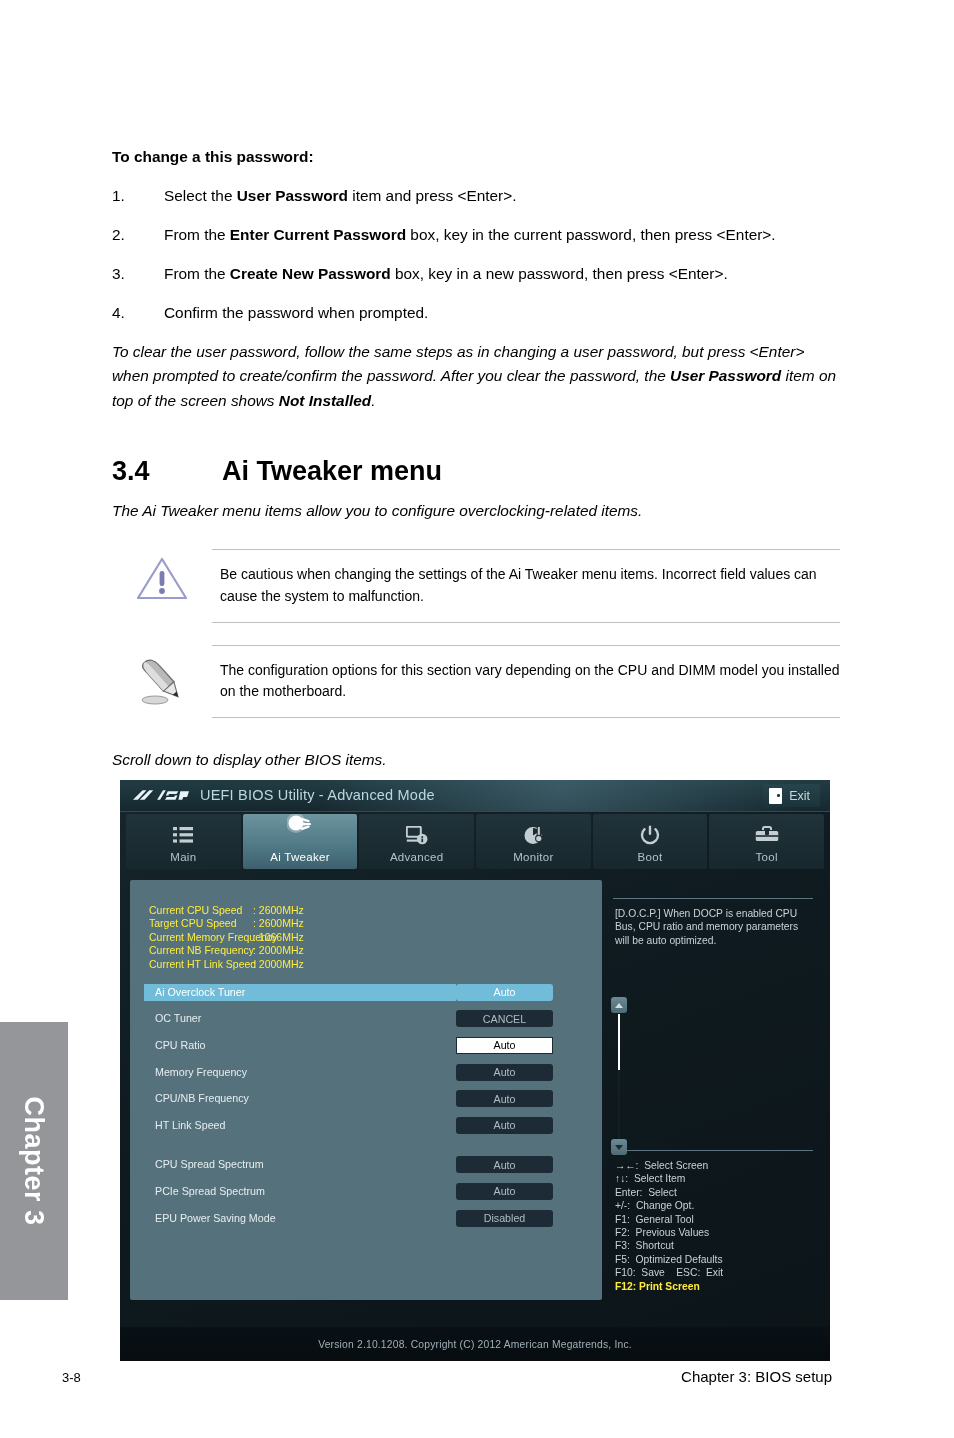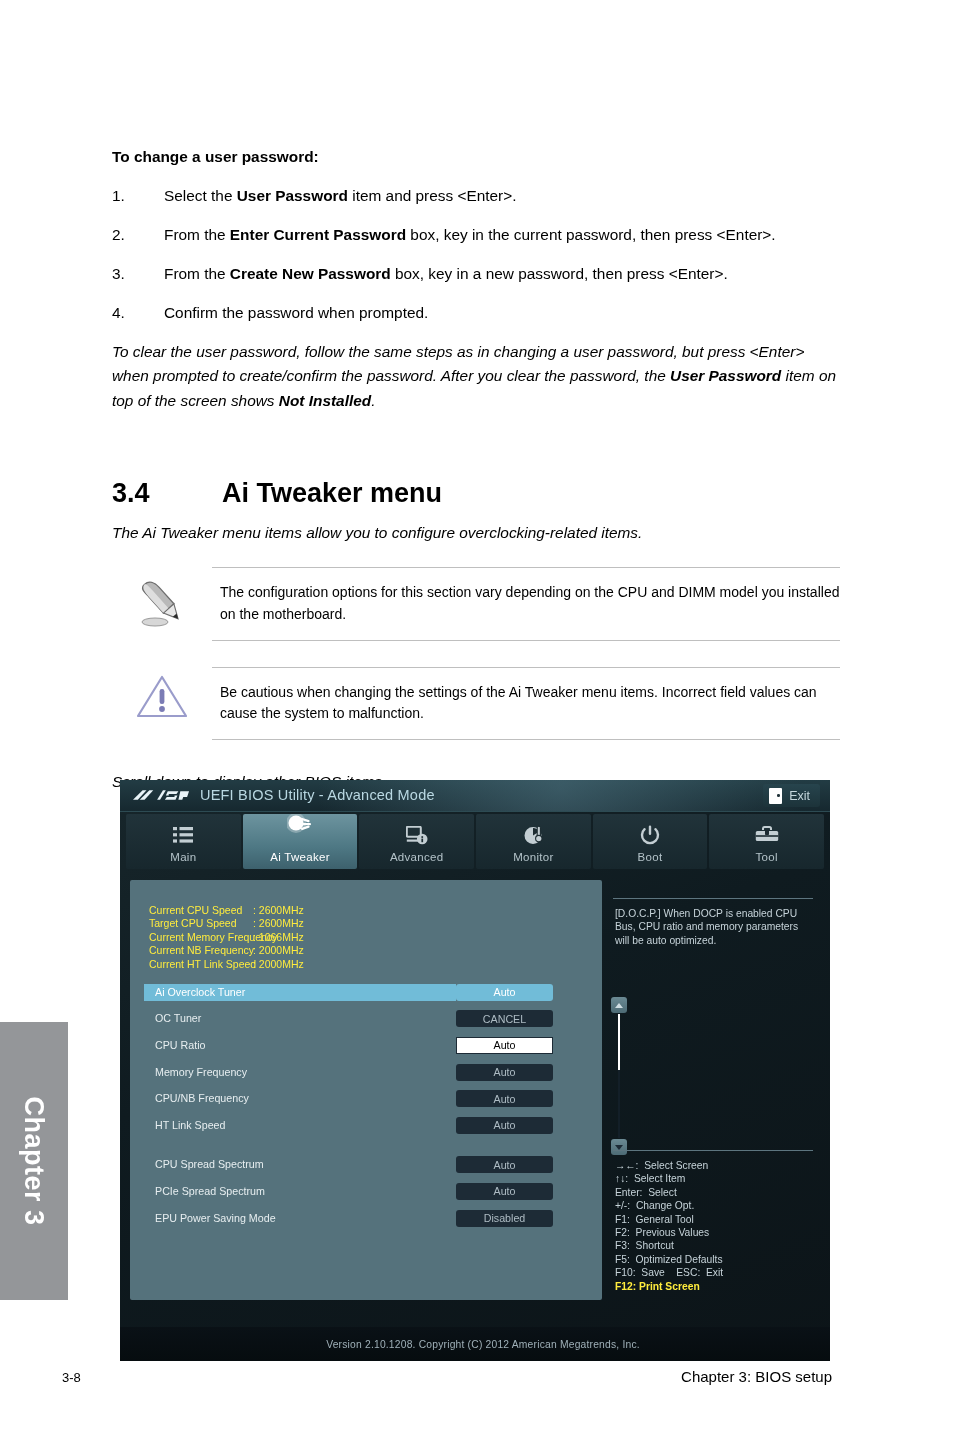--- a/index.html
+++ b/index.html
@@ -76,21 +76,21 @@
   .numbered .num {
     width: 52px;
     flex: 0 0 52px;
   }
   .numbered .txt { flex: 1; }
   b { font-weight: bold; }
 
   .sec-head {
     display: flex;
     align-items: flex-end;
-    margin-top: 64px;
+    margin-top: 42px;
   }
   .sec-num {
     font-size: 27px;
     font-weight: bold;
     width: 110px;
     flex: 0 0 110px;
   }
   .sec-title {
     font-size: 27px;
     font-weight: bold;
@@ -354,21 +354,20 @@
   .keylist .hl { color: #ffec3d; font-weight: bold; }
 
   .bios-footer {
     position: absolute;
     left: 0; bottom: 0;
     width: 710px; height: 34px;
     background: linear-gradient(180deg, #0a1116, #060c0f);
     display: flex;
     align-items: center;
     justify-content: center;
-    padding-left: 8px;
   }
   .bios-footer .ver {
     font-size: 10.3px;
     color: #9fb0b8;
     letter-spacing: .2px;
   }
 
   
   .page-footer {
     position: absolute;
@@ -386,21 +385,21 @@
     font-size: 15px;
   }
 </style>
 </head>
 <body>
 
 <div class="doc">
 
   <div style="height:148px"></div>
 
-  <div class="head-bold">To change a user password:</div>
+  <div class="head-bold">To change a this password:</div>
 
   <div style="height:18px"></div>
 
   <div class="numbered" style="margin-bottom:14px">
     <div class="num">1.</div>
     <div class="txt"><span>Select the </span><b>User Password</b><span> item and press &lt;Enter&gt;.</span></div>
   </div>
 
   <div class="numbered" style="margin-bottom:14px">
     <div class="num">2.</div>
@@ -418,45 +417,45 @@
   </div>
 
   <div class="para"><span>To clear the user password, follow the same steps as in changing a user password, but press &lt;Enter&gt; when prompted to create/confirm the password. After you clear the password, the </span><b>User Password</b><span> item on top of the screen shows </span><b>Not Installed</b><span>.</span></div>
 
   <div class="sec-head">
     <div class="sec-num">3.4</div>
     <div class="sec-title">Ai Tweaker menu</div>
   </div>
 
   <div class="para" style="margin-top:12px">The Ai Tweaker menu items allow you to configure overclocking-related items.</div>
+
+  <div class="notebox" style="margin-top:26px">
+    <div class="note-icon">
+      <svg width="54" height="46" viewBox="0 0 54 46">
+        <polygon points="27,4 51,43 3,43" fill="#ffffff" stroke="#9a9ccb" stroke-width="2.2" stroke-linejoin="round"></polygon>
+        <rect x="24.6" y="16" width="4.8" height="15" rx="2.2" fill="#7b7cb5"></rect>
+        <circle cx="27" cy="36" r="2.9" fill="#7b7cb5"></circle>
+      </svg>
+    </div>
+    <div class="note-body">Be cautious when changing the settings of the Ai Tweaker menu items. Incorrect field values can cause the system to malfunction.</div>
+  </div>
 
   <div class="notebox" style="margin-top:22px">
     <div class="note-icon">
       <svg width="58" height="56" viewBox="0 0 58 56">
         <g transform="rotate(-42 29 28)">
           <path d="M27 4 C33 4 36 9 36 16 L36 38 L22 38 L22 16 C22 9 21 4 27 4 Z" fill="#b9b9b9" stroke="#6e6e6e" stroke-width="1.3"></path>
           <path d="M27 4 C24 4 22 9 22 16 L22 38 L29 38 L29 14 C29 8 29 4 27 4 Z" fill="#dedede"></path>
           <polygon points="22,38 36,38 29,52" fill="#e8e8e8" stroke="#6e6e6e" stroke-width="1.1"></polygon>
           <polygon points="26.4,47 31.6,47 29,52" fill="#2b2b2b"></polygon>
         </g>
         <ellipse cx="22" cy="49" rx="13" ry="4" fill="#d7d7d7" stroke="#9a9a9a" stroke-width="1"></ellipse>
       </svg>
     </div>
     <div class="note-body">The configuration options for this section vary depending on the CPU and DIMM model you installed on the motherboard.</div>
-  </div>
-
-  <div class="notebox" style="margin-top:26px">
-    <div class="note-icon">
-      <svg width="54" height="46" viewBox="0 0 54 46">
-        <polygon points="27,4 51,43 3,43" fill="#ffffff" stroke="#9a9ccb" stroke-width="2.2" stroke-linejoin="round"></polygon>
-        <rect x="24.6" y="16" width="4.8" height="15" rx="2.2" fill="#7b7cb5"></rect>
-        <circle cx="27" cy="36" r="2.9" fill="#7b7cb5"></circle>
-      </svg>
-    </div>
-    <div class="note-body">Be cautious when changing the settings of the Ai Tweaker menu items. Incorrect field values can cause the system to malfunction.</div>
   </div>
 
   <div class="para" style="margin-top:30px">Scroll down to display other BIOS items.</div>
 </div>
 
 <div class="chapter-tab">
   <div class="chapter-tab-bar"></div>
   <div class="chapter-tab-label">Chapter 3</div>
 </div>
 

